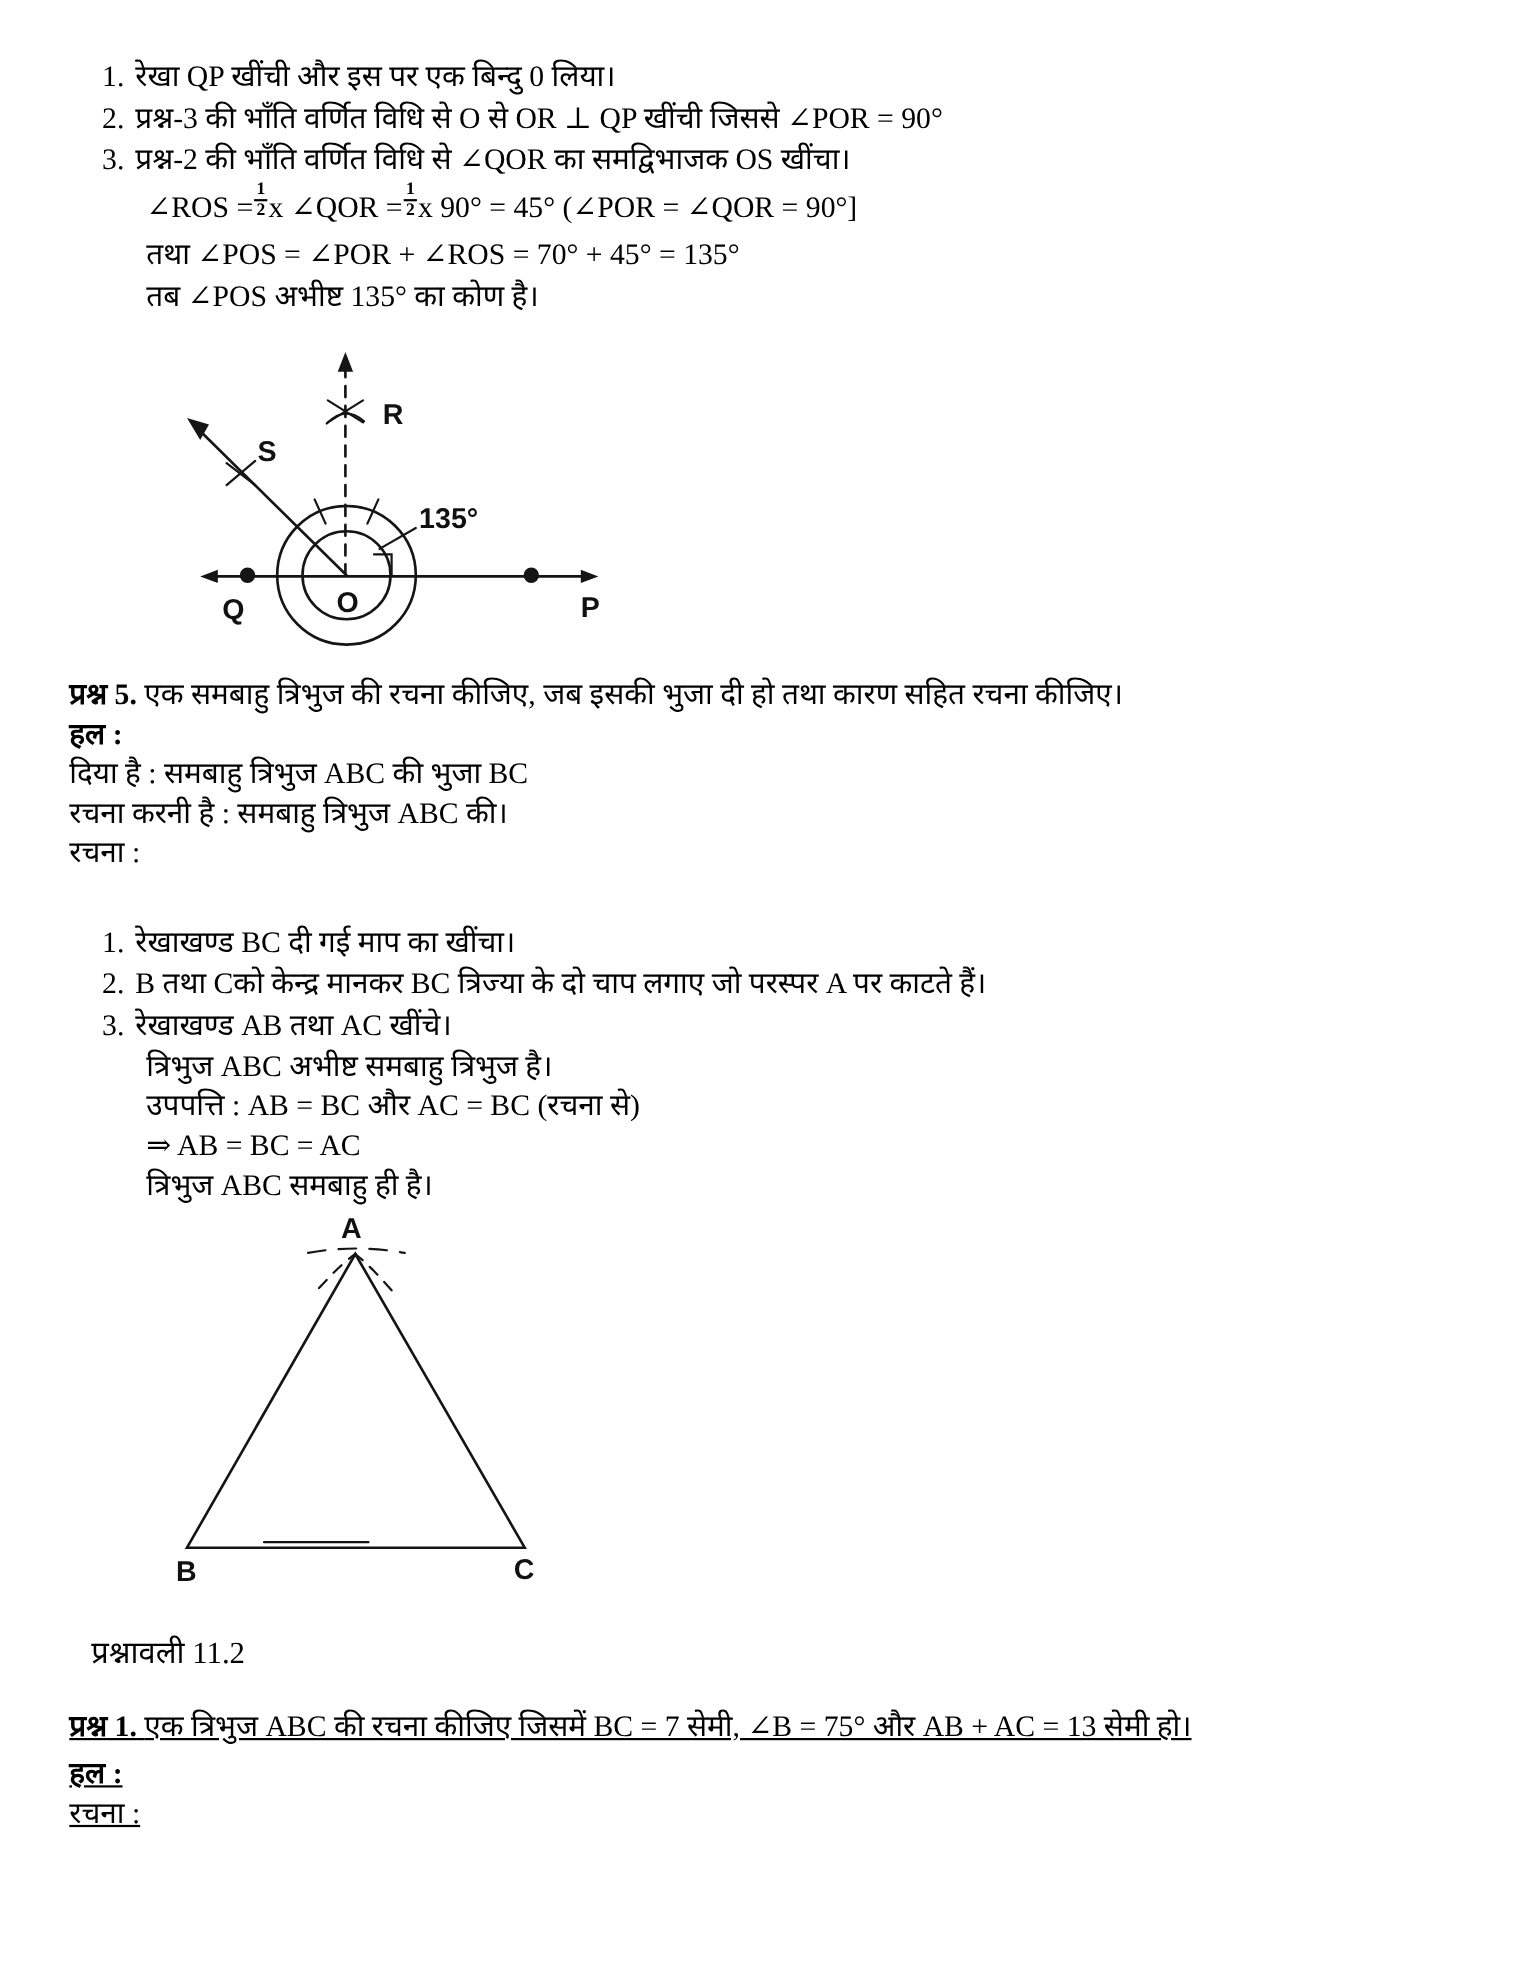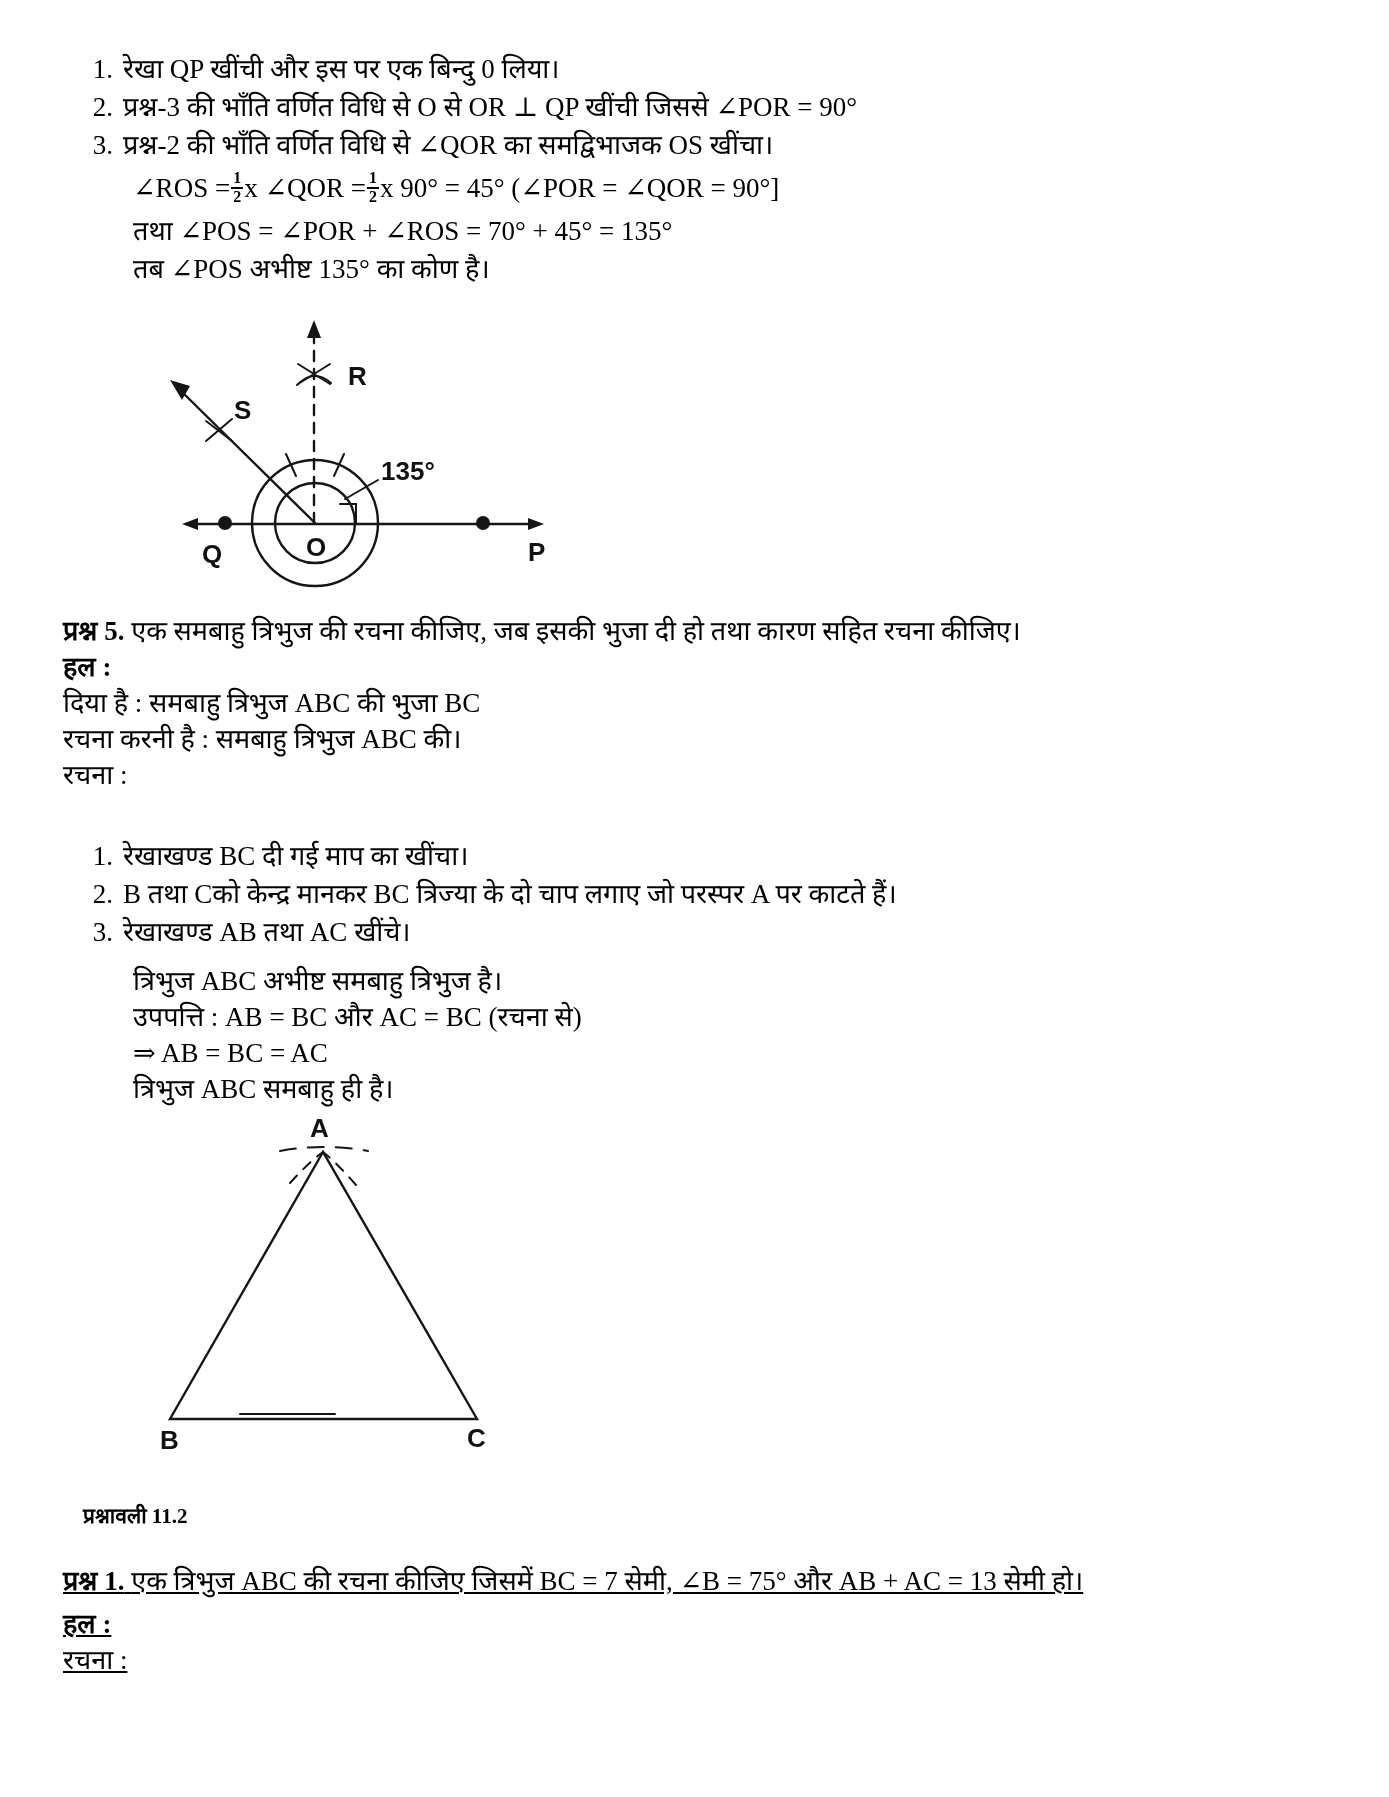--- a/index.html
+++ b/index.html
@@ -13,34 +13,34 @@
   .page{padding:50px 40px 0 63px;}
   .line{margin:0;line-height:38px;white-space:nowrap;}
   .tight .line{line-height:36px;}
   .bold{font-weight:bold;}
   
   .olist{margin-left:18px;}
   .li{display:flex;line-height:38px;}
   .li .num{flex:none;width:32px;text-align:right;margin-right:10px;}
   .indent{margin-left:70px;}
   
-  .formula{line-height:48px;display:flex;align-items:center;}
+  .formula{line-height:48px;display:flex;}
   .frac{display:inline-flex;flex-direction:column;align-items:center;
         font-size:16px;font-weight:bold;line-height:1.05;margin:0 1px;vertical-align:middle;}
   .frac .fnum{border-bottom:2px solid #000;padding:0 2px;}
   
   .diagram1{display:block;margin:2px 0 0 77px;}
   .diagram2{display:block;margin:4px 0 0 77px;}
   .dlabel{font-family:"Liberation Sans","DejaVu Sans",sans-serif;font-weight:bold;font-size:26px;fill:#111;}
   .stroke{stroke:#151515;stroke-width:2.4;fill:none;stroke-linecap:round;}
   .thin{stroke:#151515;stroke-width:2;fill:none;stroke-linecap:round;}
-  .exercise-title{font-weight:bold;font-size:21px;margin:42px 0 0 20px;line-height:36px;}
+  .exercise-title{font-weight:normal;font-size:28px;margin:42px 0 0 20px;line-height:36px;}
   .q5block{margin-top:23px;}
   .steps2{margin-top:44px;}
-  .afterblock{margin-top:12px;}
+  .afterblock{margin-top:0;}
   .q1block{margin-top:28px;text-decoration:underline;}
 </style>
 </head>
 <body>
 
 <div class="page">
 
   <div class="olist">
     <div class="li">
       <span class="num">1.</span>

